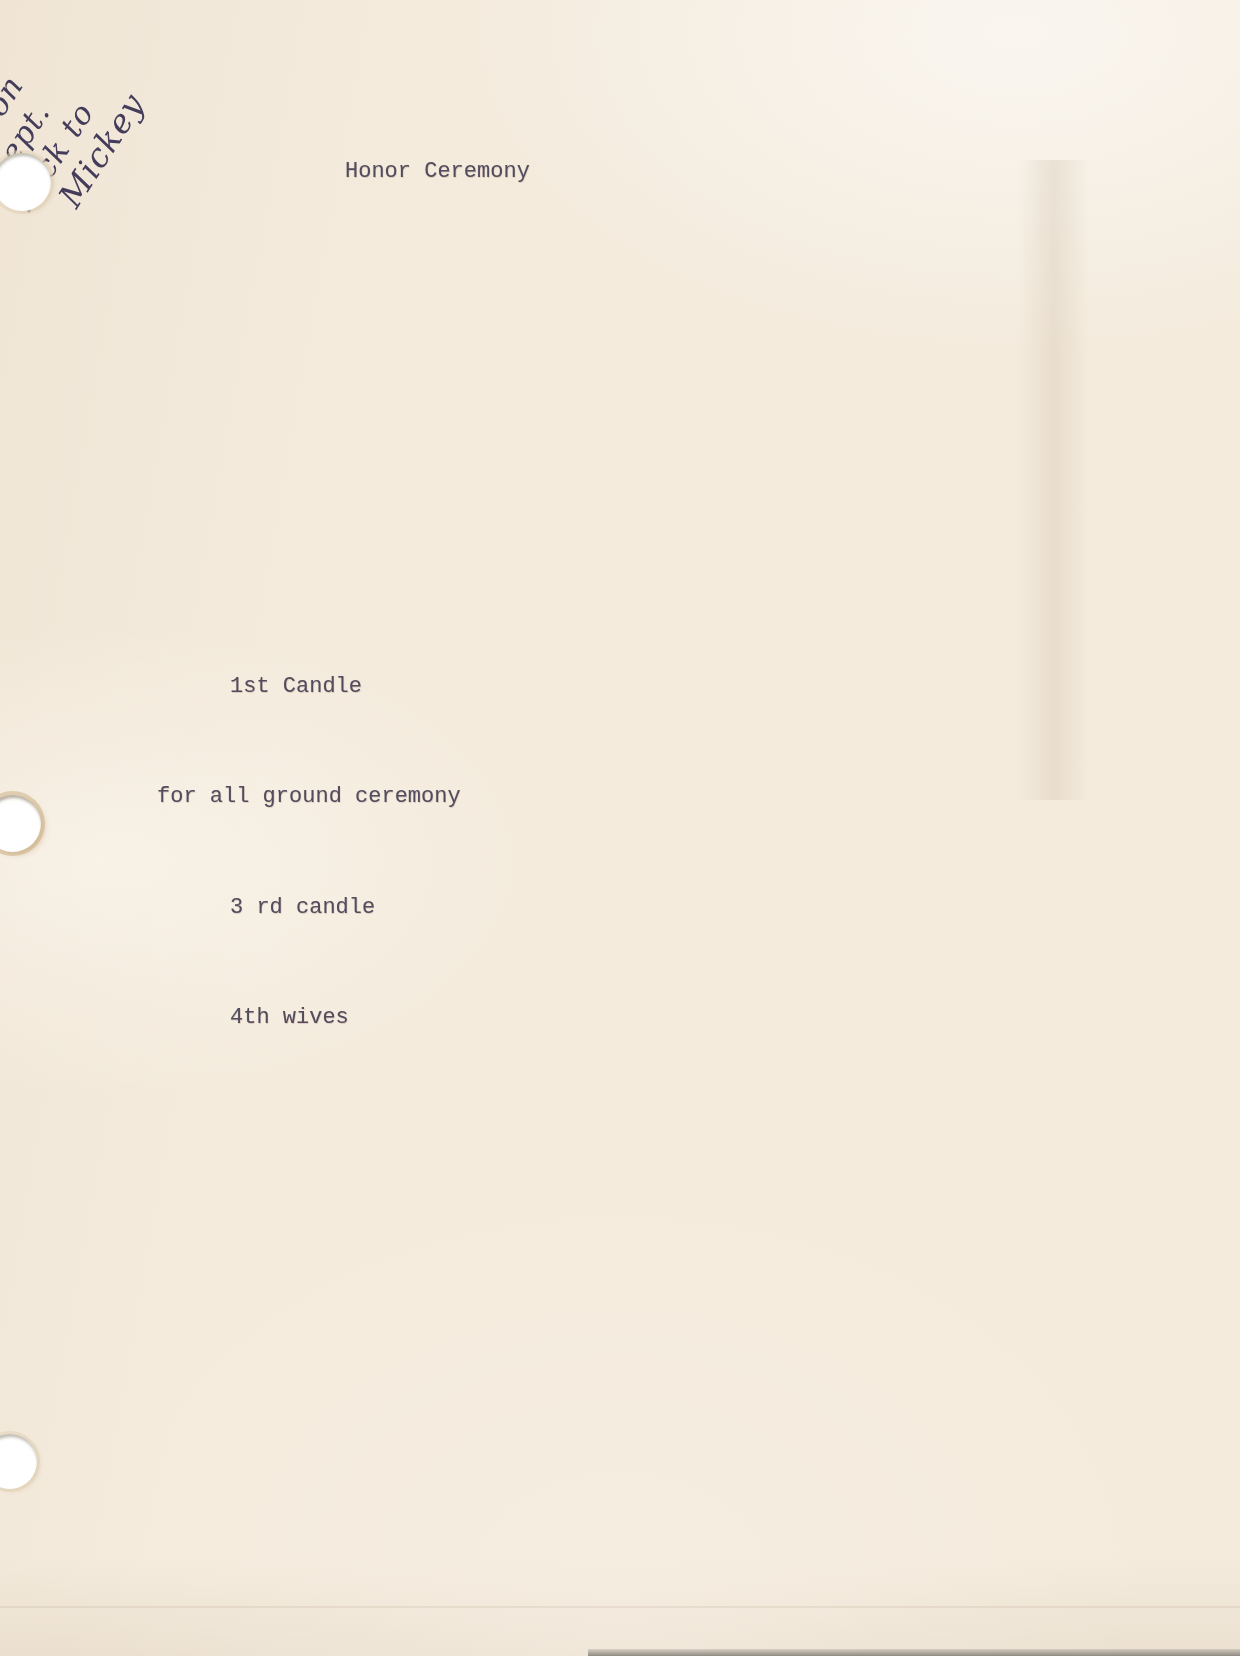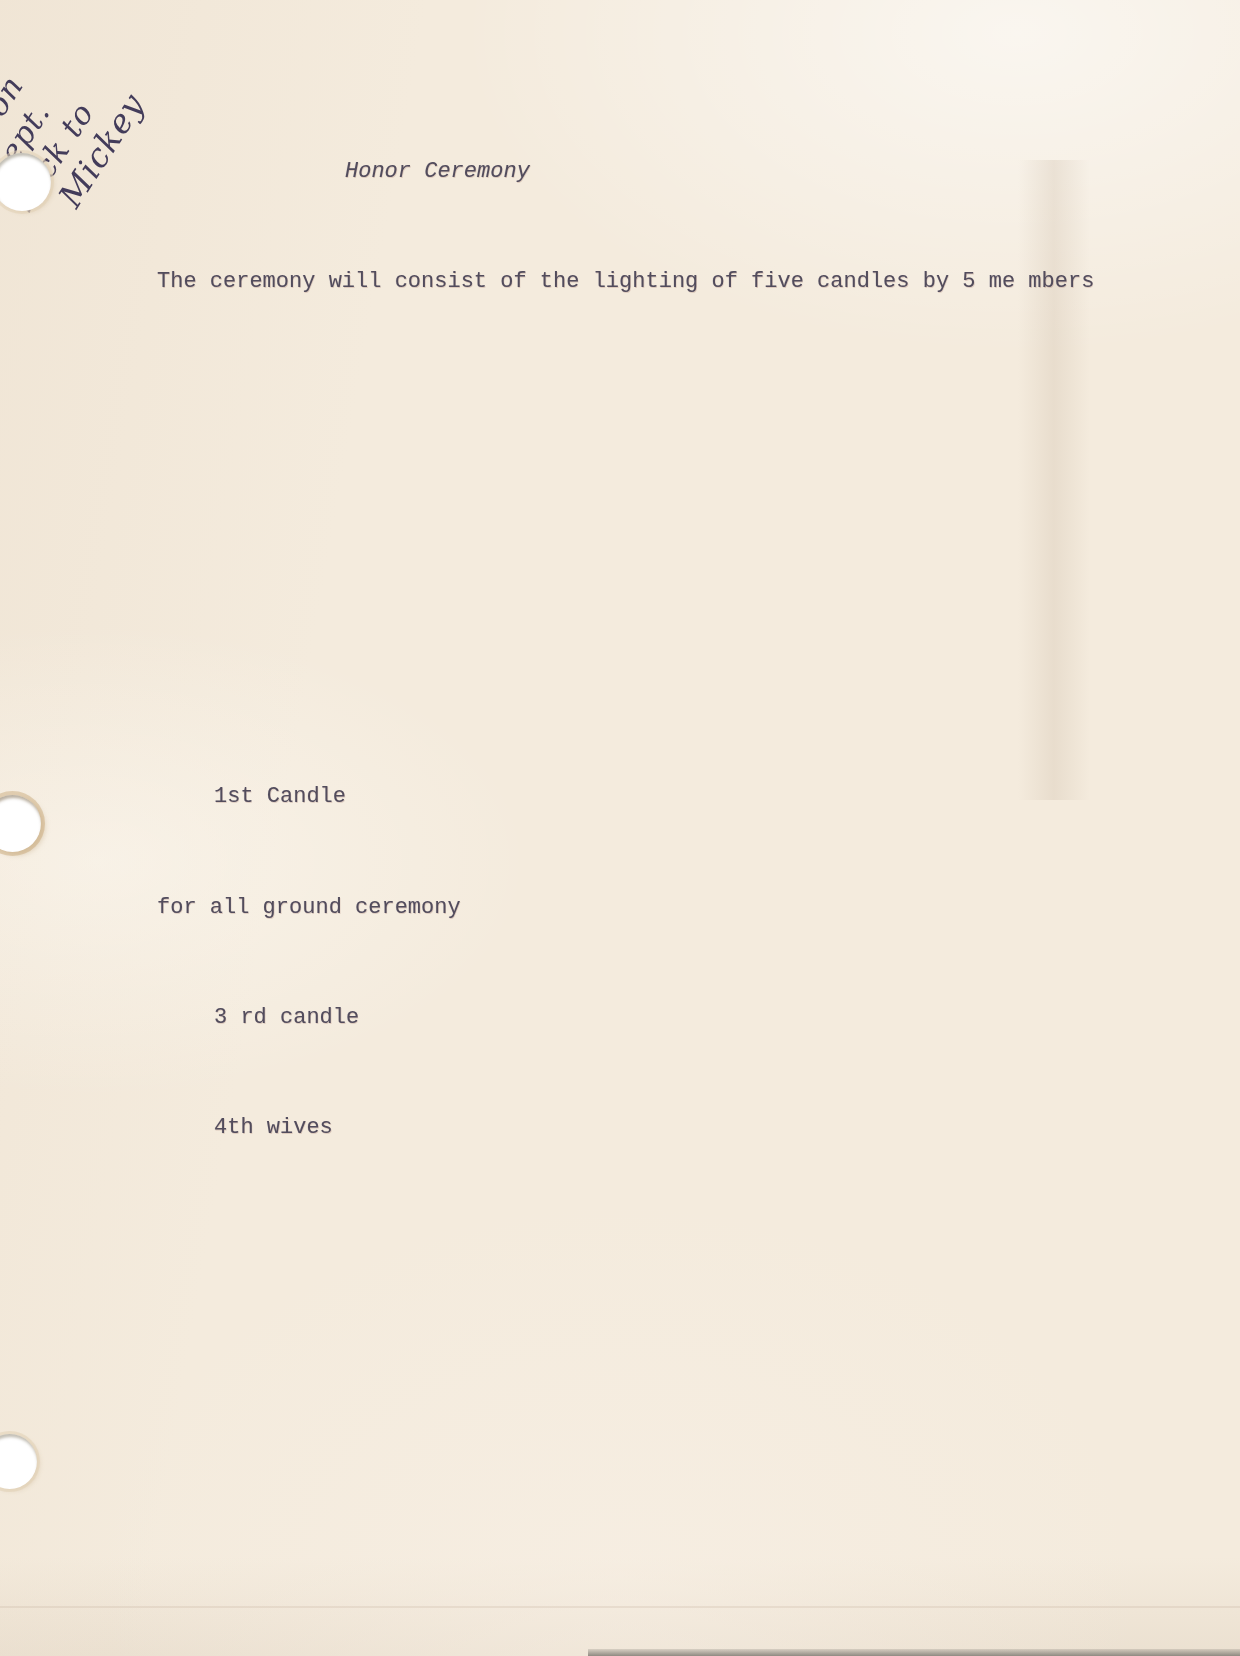--- a/index.html
+++ b/index.html
@@ -34,22 +34,22 @@
   }
   
   .typed-block{
     position:absolute;left:157px;top:80px;width:1000px;
     font-size:22px;line-height:36.8px;
     color:#524c5c;
     white-space:pre;
     text-shadow:0.6px 0.5px 0 rgba(128,70,58,0.20), -0.4px 0 0 rgba(55,58,110,0.14);
   }
   .line{height:36.8px;position:relative;}
-  .ml-title{margin-left:188px;font-style:italic;}
-  .ml-candle{margin-left:57px;}
+  .ml-title{margin-left:188px;}
+  .ml-candle{margin-left:73px;}
   
   .handwriting{
     position:absolute;left:-58px;top:158px;width:300px;
     transform:rotate(-57deg);transform-origin:0 0;
     font-family:"DejaVu Serif","Liberation Serif",serif;
     font-style:italic;
     color:#433c5a;
     font-size:31px;line-height:37px;
     letter-spacing:1px;
   }
@@ -83,21 +83,20 @@
     <div class="hw-3">back to</div>
     <div class="hw-4">Mickey</div>
   </div>
 
   <div class="hole top"></div>
   <div class="hole mid"></div>
   <div class="hole bot"></div>
 
   <div class="typed-block">
     <div class="line ml-title">Honor Ceremony</div>
-    <div class="line">The ceremony will consist of the lighting of five candles by 5 me mbers</div>
 
     <div class="line"></div>
     <div class="line"></div>
     <div class="line"></div>
 
     <div class="line ml-candle">1st Candle</div>
     <div class="line">for all ground ceremony</div>
     <div class="line ml-candle">3 rd candle</div>
     <div class="line ml-candle">4th wives</div>
     

